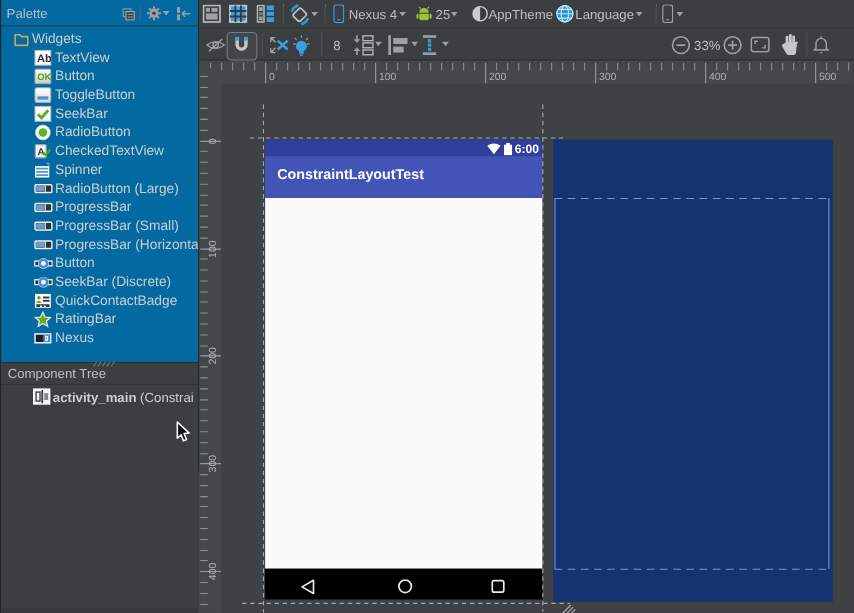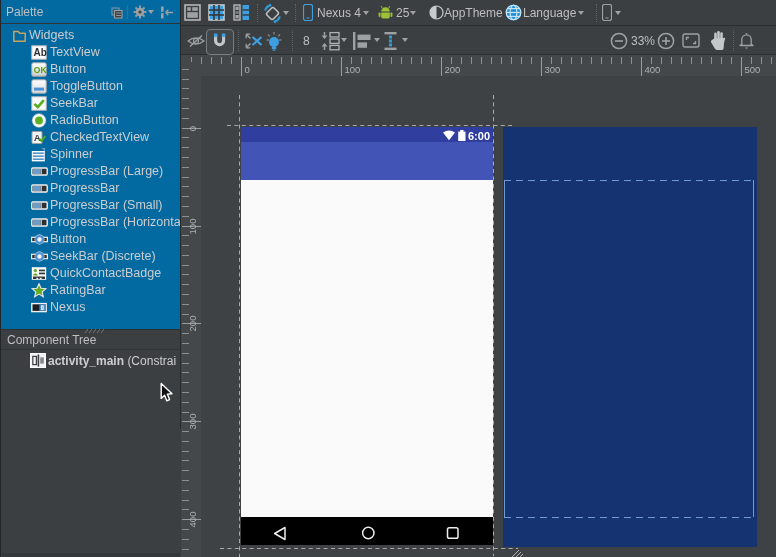--- a/index.html
+++ b/index.html
@@ -147,20 +147,21 @@
         <line x1="1" y1="467.5" x2="8" y2="467.5" stroke="#8b9093" stroke-width="1"></line>
         <line x1="1" y1="477.5" x2="8" y2="477.5" stroke="#8b9093" stroke-width="1"></line>
         <line x1="1" y1="487.5" x2="8" y2="487.5" stroke="#8b9093" stroke-width="1"></line>
       </svg>
   </div>
 
   <div class="abs" style="left:241px;top:127px;width:252px;height:15px;background:#303f9f;"></div>
   <div class="abs" style="left:241px;top:142px;width:252px;height:38px;background:#4254b5;"></div>
   <div class="abs" style="left:241px;top:180px;width:252px;height:337px;background:#fafafa;"></div>
   <div class="abs" style="left:241px;top:517px;width:252px;height:28px;background:#000;"></div>
+  <div class="abs" style="left:252px;top:151px;color:#fff;font-size:13px;font-weight:bold;">ConstraintLayoutTest</div>
 
   <svg class="abs" style="left:442px;top:127px;" width="40" height="16" viewBox="0 0 40 16">
     <path d="M1 5.6 L7 13.2 L13 5.6 Q7 1.4 1 5.6 z" fill="#fff"></path>
     <rect x="16.2" y="4.6" width="7.3" height="9.4" fill="#fff"></rect>
     <rect x="18.2" y="3" width="3.3" height="2" fill="#fff"></rect>
   </svg>
   <div class="abs" style="left:468px;top:129.5px;color:#fff;font-size:11px;font-weight:bold;">6:00</div>
 
   <svg class="abs" style="left:241px;top:517px;" width="252" height="28" viewBox="0 0 252 28">
     <path d="M44 10.5 v12 l-10.4 -6 z" fill="none" stroke="#ededed" stroke-width="1.5" stroke-linejoin="round"></path>
@@ -485,21 +486,21 @@
             </g>
           </svg>
           <span class="lbl" style="left:50px">Spinner</span>
         </div>
         <div class="item" style="top: 136.5px;">
           <svg width="17" height="15" viewBox="0 0 17 15">
             <rect x="0.8" y="4" width="15.4" height="7" rx="1" fill="#2e3133" stroke="#f0f1f2" stroke-width="1.4"></rect>
             <rect x="1.8" y="5" width="7.6" height="5" fill="#6b9dc8"></rect>
             <line x1="10.2" y1="4.6" x2="10.2" y2="10.4" stroke="#f0f1f2" stroke-width="1"></line>
           </svg>
-          <span class="lbl" style="left:50px">ProgressBar (Large)</span>
+          <span class="lbl" style="left:50px">RadioButton (Large)</span>
         </div>
         <div class="item" style="top: 153.5px;">
           <svg width="17" height="15" viewBox="0 0 17 15">
             <rect x="0.8" y="4" width="15.4" height="7" rx="1" fill="#2e3133" stroke="#f0f1f2" stroke-width="1.4"></rect>
             <rect x="1.8" y="5" width="7.6" height="5" fill="#6b9dc8"></rect>
             <line x1="10.2" y1="4.6" x2="10.2" y2="10.4" stroke="#f0f1f2" stroke-width="1"></line>
           </svg>
           <span class="lbl" style="left:50px">ProgressBar</span>
         </div>
         <div class="item" style="top: 170.5px;">

